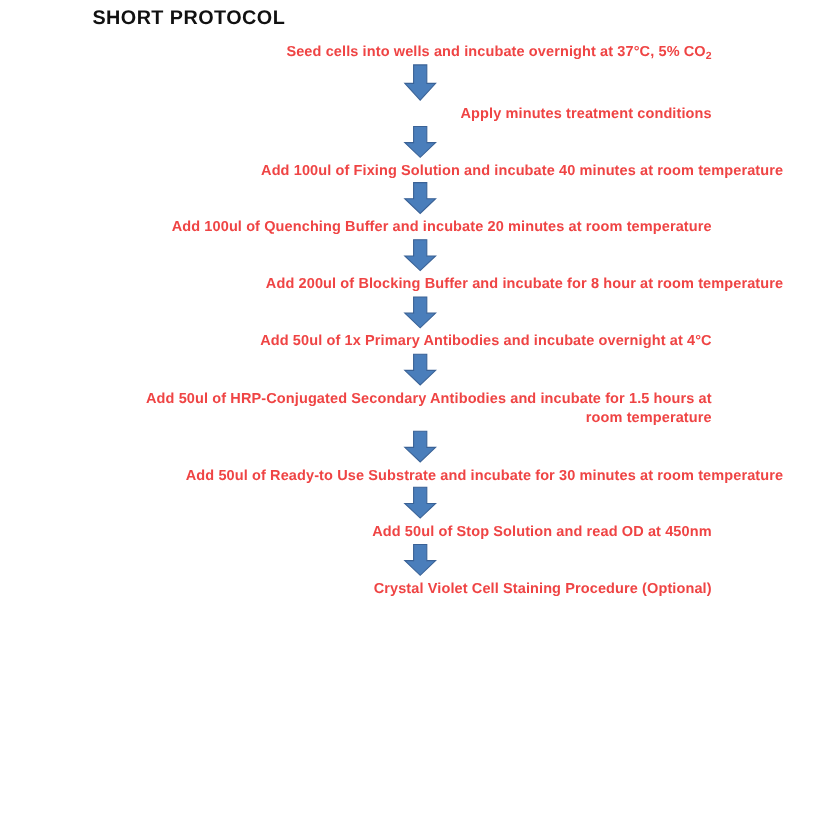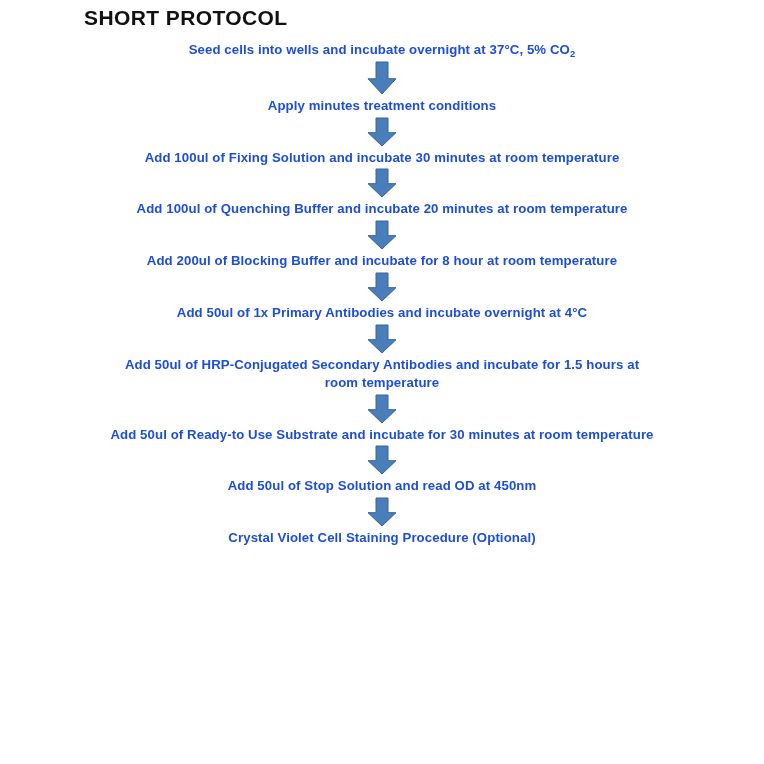--- a/index.html
+++ b/index.html
@@ -15,39 +15,39 @@
     overflow: hidden;
   }
   .page {
     position: relative;
     width: 764px;
     height: 764px;
     box-sizing: border-box;
     padding: 0 18px;
   }
   .title {
-    font-size: 21px;
+    font-size: 18px;
     font-weight: bold;
     letter-spacing: 0.4px;
     color: #111111;
     margin: 6px 0 0 66px;
   }
   .flow {
     display: flex;
     flex-direction: column;
     align-items: center;
     margin-top: 11px;
   }
   .step {
     width: 660px;
-    text-align: center;
+    text-align: right;
     font-size: 13.2px;
     font-weight: bold;
     line-height: 1.35;
-    color: #1d4ed8;
+    color: #ef4444;
     letter-spacing: 0.1px;
   }
   .step.narrow {
     width: 530px;
   }
   .arrow-wrap {
     width: 40px;
     display: flex;
     justify-content: center;
   }
@@ -72,21 +72,21 @@
         <svg class="arrow" width="34" height="38" viewBox="0 0 34 38">
           <path d="M11,3 L23,3 L23,19.76 L31,19.76 L17,35 L3,19.76 L11,19.76 Z" fill="#4a7ebb" stroke="#3a6296" stroke-width="1"></path>
         </svg>
       </div>
       <div class="step narrow"><span>Apply minutes treatment conditions</span></div>
       <div class="arrow-wrap">
         <svg class="arrow" width="34" height="34" viewBox="0 0 34 34">
           <path d="M11,3 L23,3 L23,17.68 L31,17.68 L17,31 L3,17.68 L11,17.68 Z" fill="#4a7ebb" stroke="#3a6296" stroke-width="1"></path>
         </svg>
       </div>
-      <div class="step"><span>Add 100ul of Fixing Solution and incubate 30 minutes at room temperature</span></div>
+      <div class="step"><span>Add 100ul of Fixing Solution and incubate 40 minutes at room temperature</span></div>
       <div class="arrow-wrap">
         <svg class="arrow" width="34" height="34" viewBox="0 0 34 34">
           <path d="M11,3 L23,3 L23,17.68 L31,17.68 L17,31 L3,17.68 L11,17.68 Z" fill="#4a7ebb" stroke="#3a6296" stroke-width="1"></path>
         </svg>
       </div>
       <div class="step narrow"><span>Add 100ul of Quenching Buffer and incubate 20 minutes at room temperature</span></div>
       <div class="arrow-wrap">
         <svg class="arrow" width="34" height="34" viewBox="0 0 34 34">
           <path d="M11,3 L23,3 L23,17.68 L31,17.68 L17,31 L3,17.68 L11,17.68 Z" fill="#4a7ebb" stroke="#3a6296" stroke-width="1"></path>
         </svg>

